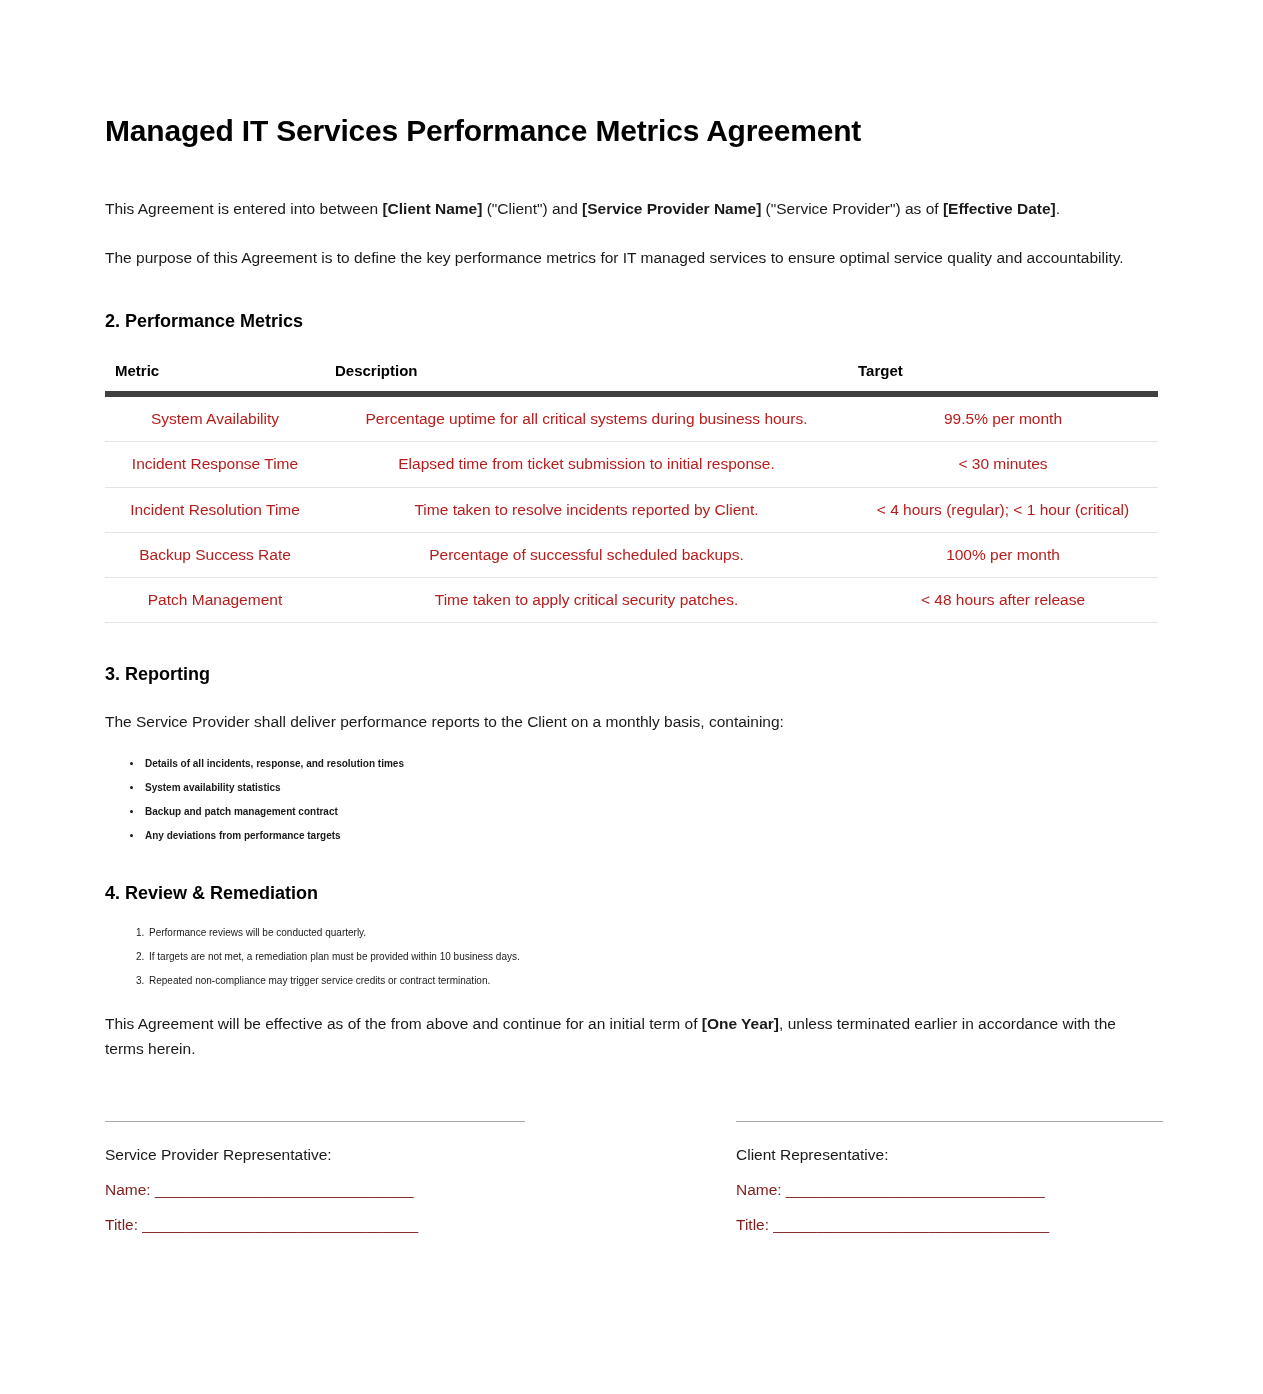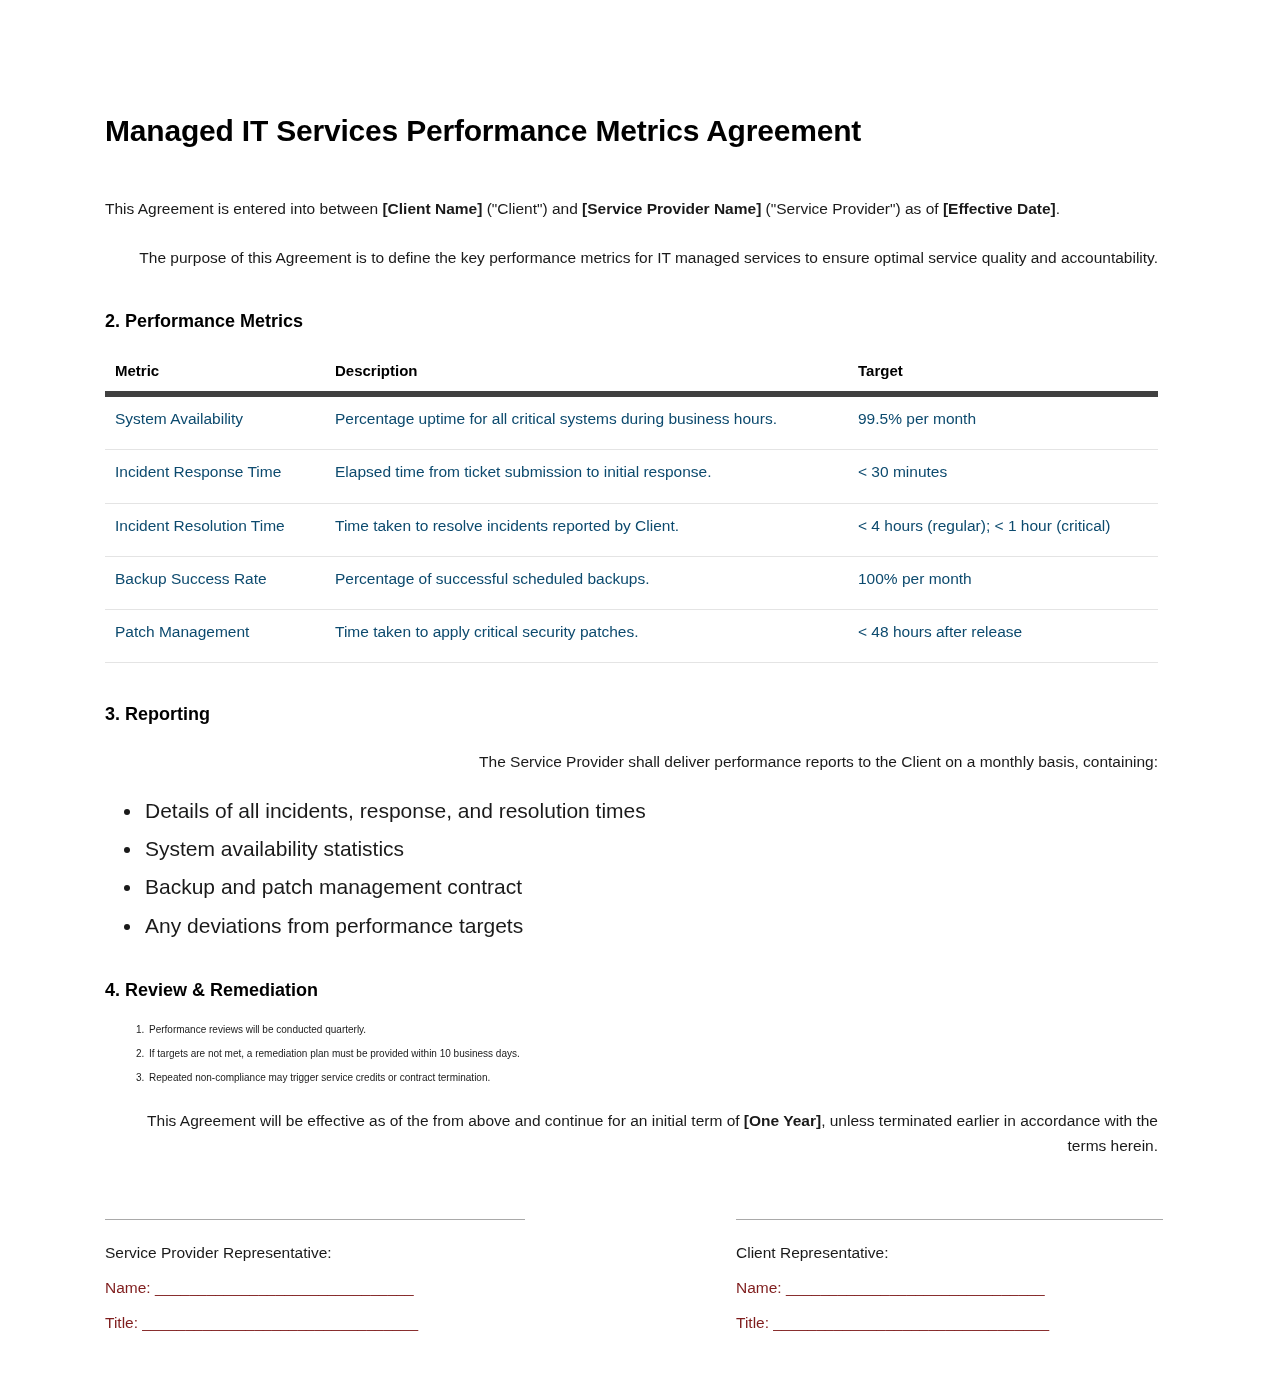--- a/index.html
+++ b/index.html
@@ -44,21 +44,20 @@
     font-weight: bold;
     margin: 41px 0 0 0;
     color: #000000;
   }
 
   .body-para {
     font-size: 15.5px;
     line-height: 1.6;
     margin: 25px 0 0 0;
     color: #1a1a1a;
-    text-align: right;
   }
 
   
   .metrics-table-wrap {
     margin-top: 28px;
   }
   table.metrics {
     border-collapse: collapse;
     width: 1053px;
     table-layout: fixed;
@@ -66,40 +65,41 @@
   }
   table.metrics th {
     text-align: left;
     font-weight: bold;
     font-size: 15px;
     color: #000000;
     padding: 2px 10px 12px 10px;
     border-bottom: 6px solid #404040;
   }
   table.metrics td {
-    text-align: left;
-    padding: 12px 10px 20px 10px;
+    text-align: center;
+    padding: 12px 10px 12px 10px;
     border-bottom: 1px solid #e4e4e4;
-    color: #0c4a6e;
+    color: #b91c1c;
     line-height: 1.3;
   }
   table.metrics tbody tr:last-child td {
     border-bottom: 1px solid #e4e4e4;
   }
   .col-metric  { width: 220px; }
   .col-desc    { width: 523px; }
   .col-target  { width: 310px; }
 
   
   ul.doc-list {
     margin: 22px 0 0 0;
     padding-left: 38px;
-    font-size: 21px;
+    font-size: 10px;
     line-height: 1.3;
     list-style-type: disc;
+    font-weight: bold;
   }
   ul.doc-list li {
     margin-bottom: 11px;
     padding-left: 2px;
   }
   ol.doc-list {
     margin: 22px 0 0 0;
     padding-left: 42px;
     font-size: 10px;
     line-height: 1.3;

